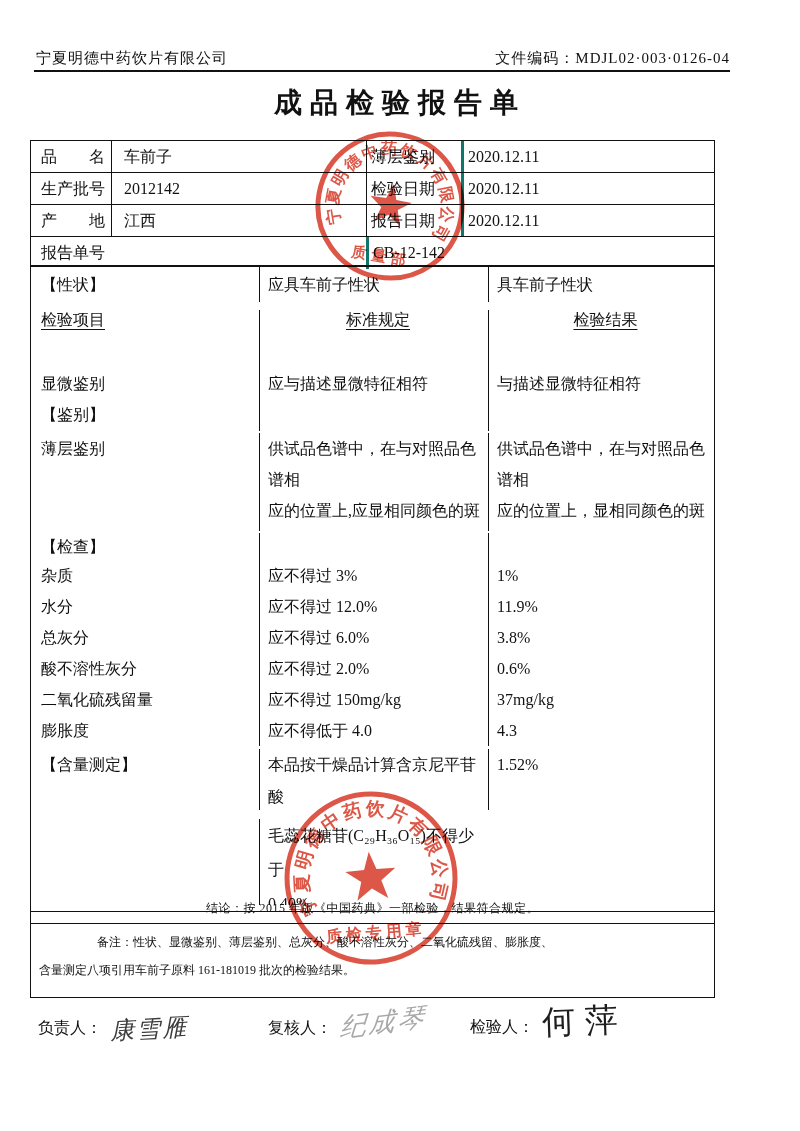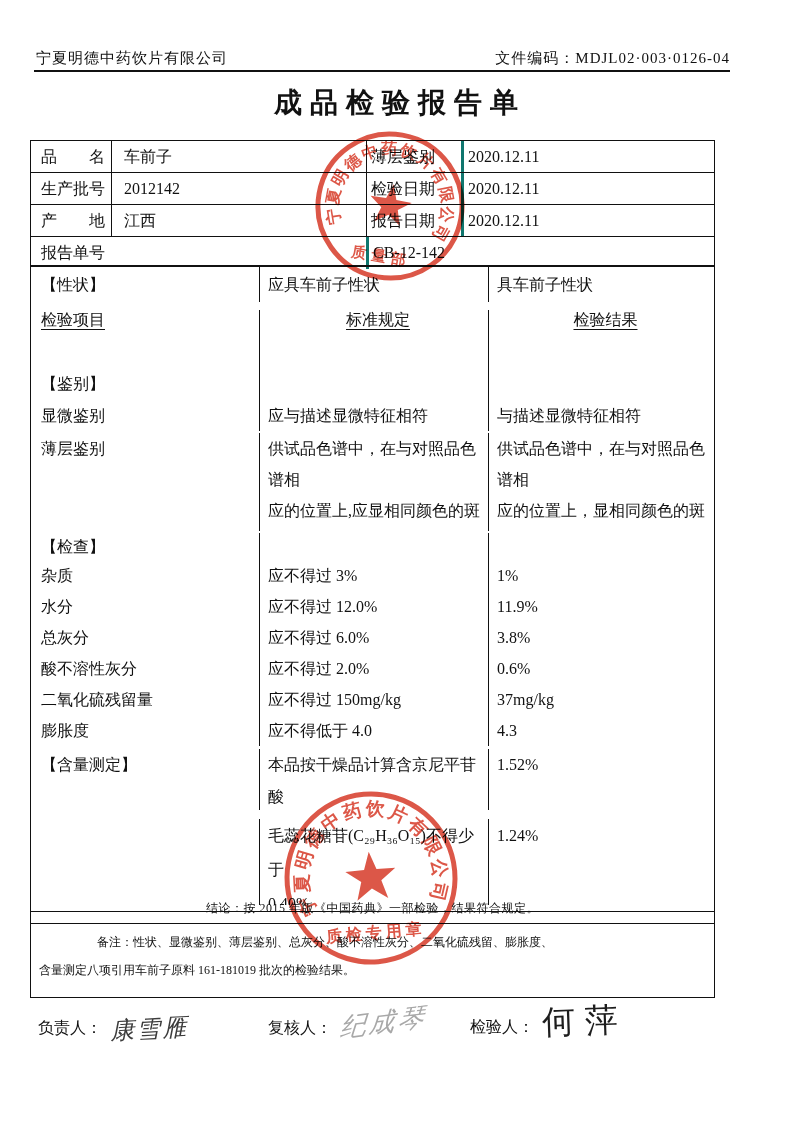--- a/index.html
+++ b/index.html
@@ -108,29 +108,29 @@
       <div class="tc1">【性状】</div>
       <div class="tc2">应具车前子性状</div>
       <div class="tc3">具车前子性状</div>
     </div>
 
     <div class="trow" style="height:58px; padding-top:8px;">
       <div class="tc1"><span class="th">检验项目</span></div>
       <div class="tc2 thc"><span class="th">标准规定</span></div>
       <div class="tc3 thc"><span class="th">检验结果</span></div>
     </div>
+    <div class="trow" style="height:31px; line-height:31px;">
+      <div class="tc1">显微鉴别</div>
+      <div class="tc2">应与描述显微特征相符</div>
+      <div class="tc3">与描述显微特征相符</div>
+    </div>
     <div class="trow" style="height:32px; line-height:32px;">
       <div class="tc1">【鉴别】</div>
       <div class="tc2"></div>
       <div class="tc3"></div>
-    </div>
-    <div class="trow" style="height:31px; line-height:31px;">
-      <div class="tc1">显微鉴别</div>
-      <div class="tc2">应与描述显微特征相符</div>
-      <div class="tc3">与描述显微特征相符</div>
     </div>
     <div class="trow" style="height:100px; line-height:31px; padding-top:2px;">
       <div class="tc1">薄层鉴别</div>
       <div class="tc2" style="height:98px;">供试品色谱中，在与对照品色谱相
 应的位置上,应显相同颜色的斑点。</div>
       <div class="tc3" style="height:98px;">供试品色谱中，在与对照品色谱相
 应的位置上，显相同颜色的斑点。</div>
     </div>
     <div class="trow" style="height:27px; line-height:27px;">
       <div class="tc1">【检查】</div>
@@ -170,21 +170,20 @@
     <div class="trow" style="height:64px; line-height:32px; padding-top:3px;">
       <div class="tc1">【含量测定】</div>
       <div class="tc2" style="height:61px;">本品按干燥品计算含京尼平苷酸
 （C₁₆H₂₂O₁₀）不得少于 0.50%</div>
       <div class="tc3" style="height:61px;">1.52%</div>
     </div>
     <div class="trow" style="height:92px; line-height:34px; padding-top:6px;">
       <div class="tc1"></div>
       <div class="tc2" style="height:86px;">毛蕊花糖苷(C₂₉H₃₆O₁₅)不得少于
 0.40%</div>
-      <div class="tc3" style="height:86px;">1.24%</div>
     </div>
   </div>
 
   <div class="bottom-table">
     <div class="concl-row">结论：按 2015 年版《中国药典》一部检验，结果符合规定。</div>
     <div class="remark-row">备注：性状、显微鉴别、薄层鉴别、总灰分、酸不溶性灰分、二氧化硫残留、膨胀度、
 含量测定八项引用车前子原料 161-181019 批次的检验结果。</div>
   </div>
 
   <div class="sig-row">

